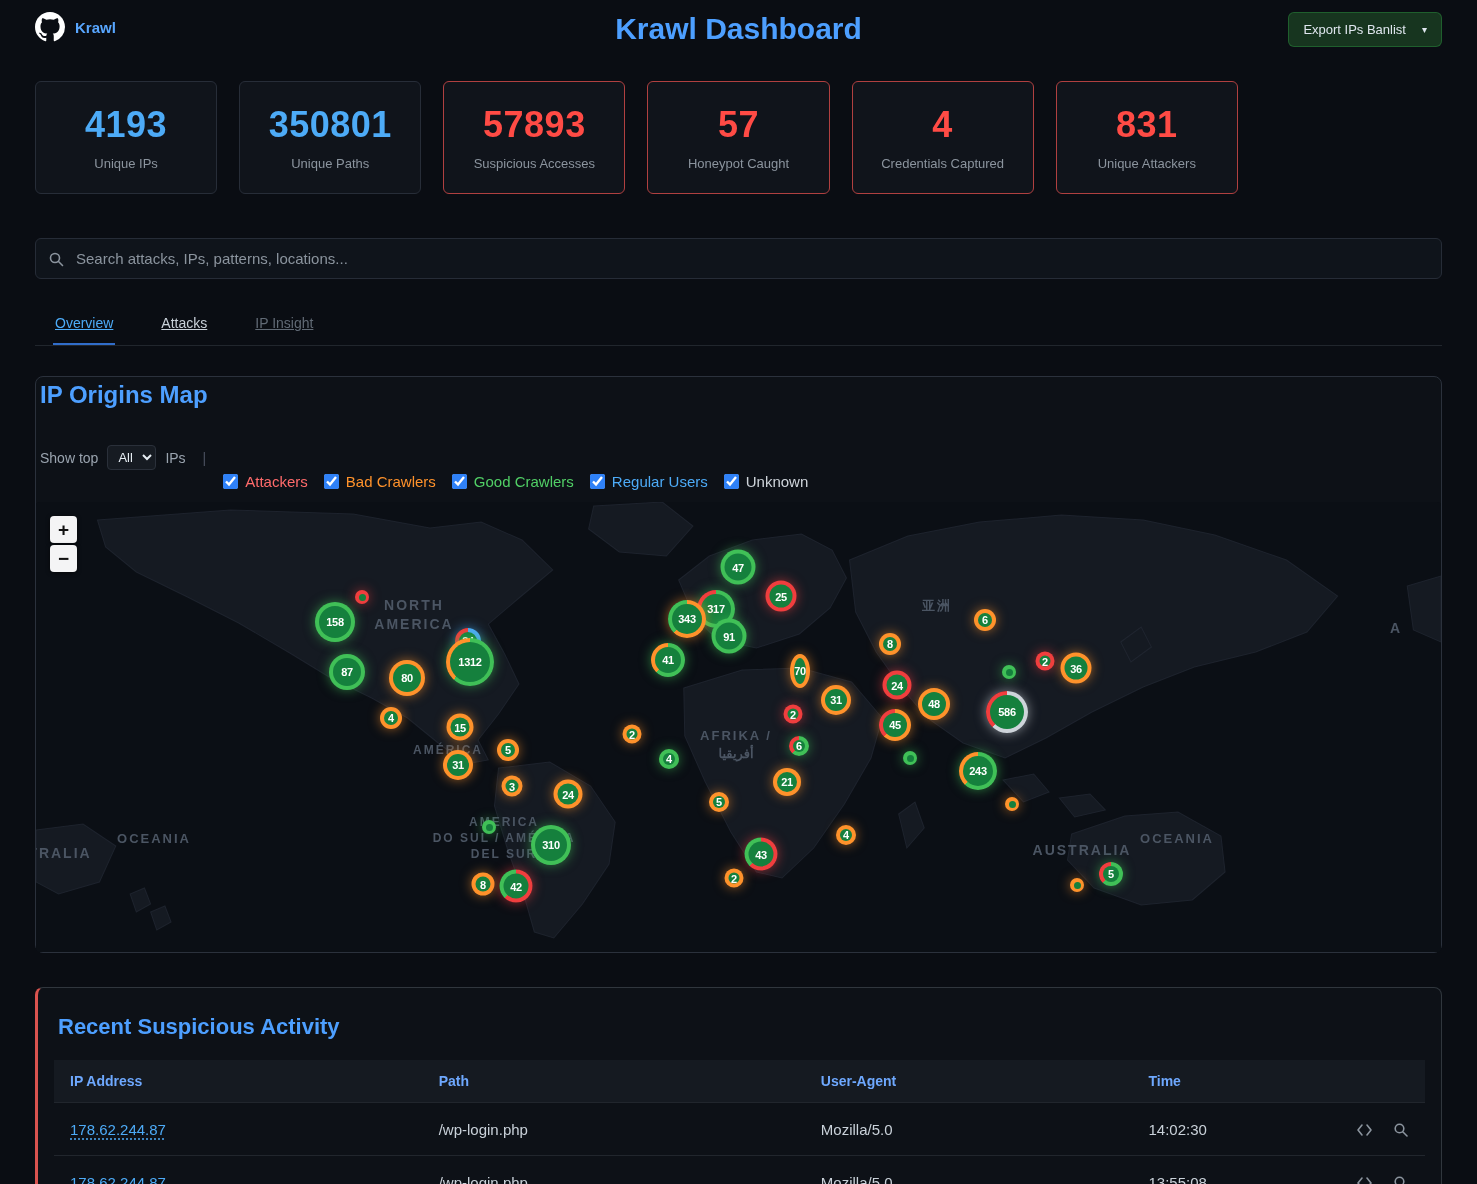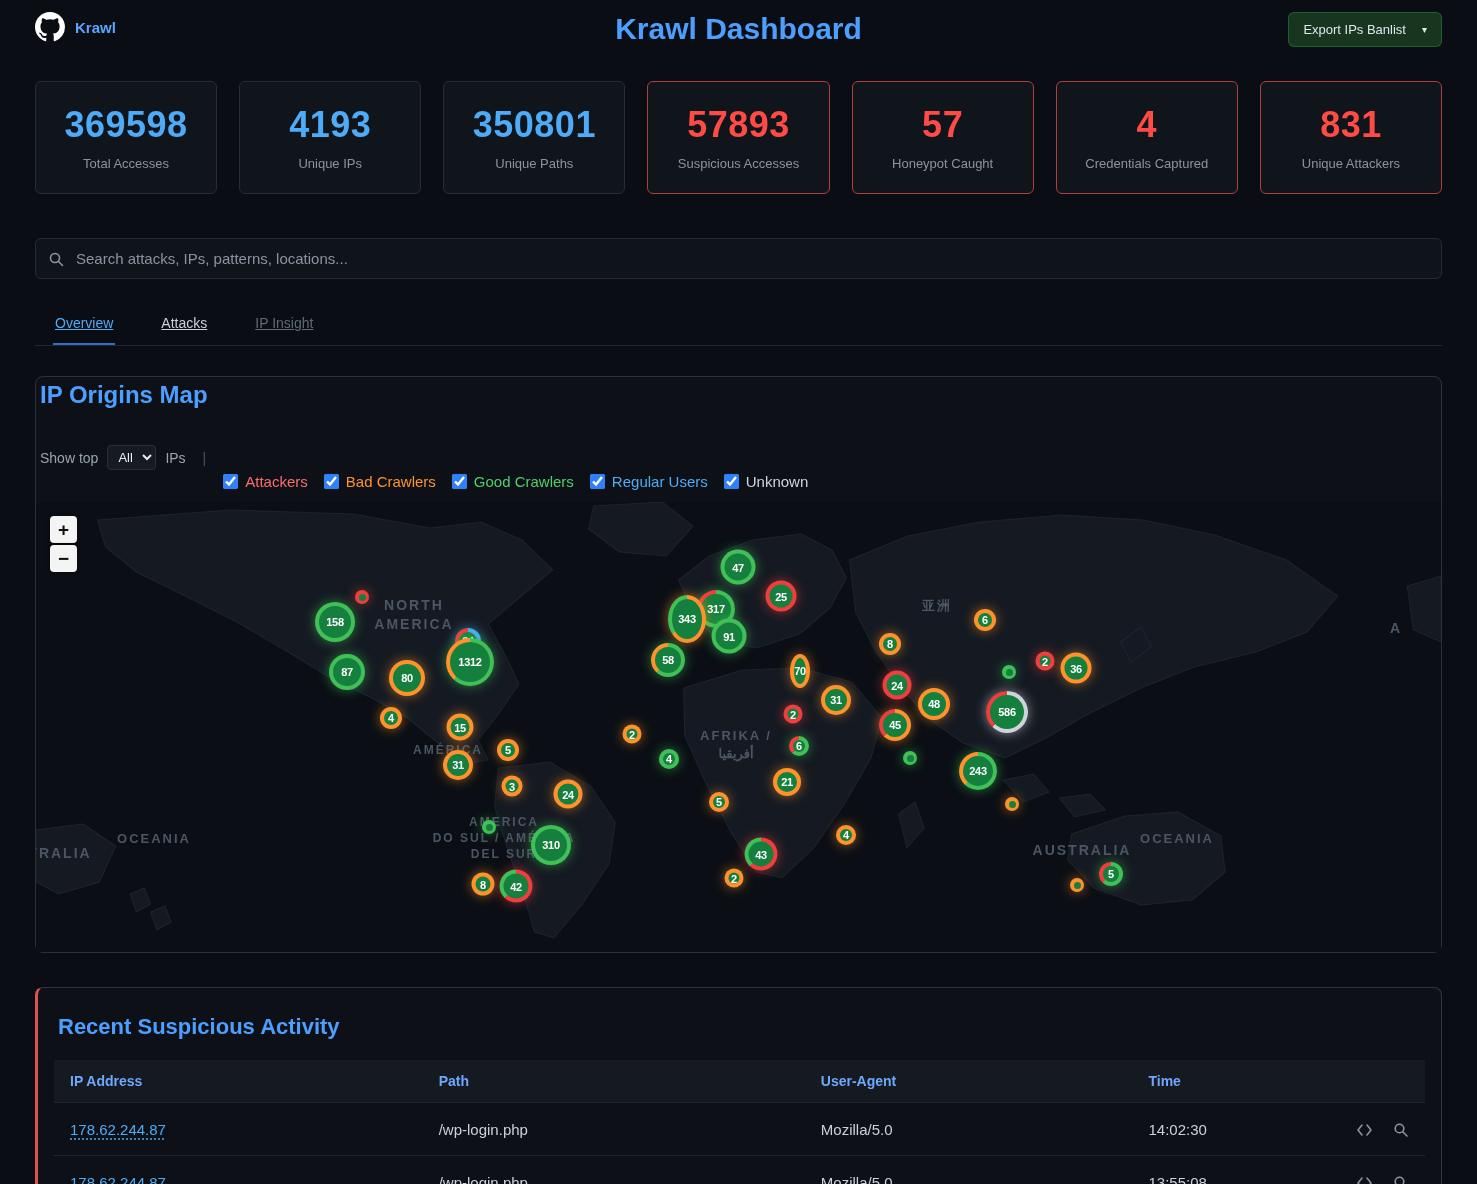--- a/index.html
+++ b/index.html
@@ -90,24 +90,20 @@
   <div class="page-title">Krawl Dashboard</div>
   <div class="header-right">
     <button class="export-btn">
       <span>Export IPs Banlist</span>
       <span style="font-size:10px;">▾</span>
     </button>
   </div>
 </div>
 
 <div class="stats-row">
-  <div class="card info">
-    <div class="card-value">369598</div>
-    <div class="card-label">Total Accesses</div>
-  </div>
   <div class="card info">
     <div class="card-value">4193</div>
     <div class="card-label">Unique IPs</div>
   </div>
   <div class="card info">
     <div class="card-value">350801</div>
     <div class="card-label">Unique Paths</div>
   </div>
   <div class="card danger">
     <div class="card-value">57893</div>
@@ -269,28 +265,28 @@
         </div>
         <div class="marker" style="left:702px;top:65px;width:35px;height:35px;background:#40c057;box-shadow:0 0 12px #40c05799">
           <span class="marker-n">47</span>
         </div>
         <div class="marker" style="left:745px;top:94px;width:31px;height:31px;background:#f03e3e;box-shadow:0 0 12px #f03e3e99">
           <span class="marker-n">25</span>
         </div>
         <div class="marker" style="left:680px;top:107px;width:38px;height:38px;background:conic-gradient(#40c057 0 62%, #f03e3e 62% 100%);box-shadow:0 0 12px #40c05799">
           <span class="marker-n">317</span>
         </div>
-        <div class="marker" style="left:651px;top:117px;width:38px;height:48px;background:conic-gradient(#ff922b 0 62%, #40c057 62% 100%);box-shadow:0 0 12px #ff922b99">
+        <div class="marker" style="left:651px;top:117px;width:38px;height:38px;background:conic-gradient(#ff922b 0 62%, #40c057 62% 100%);box-shadow:0 0 12px #ff922b99">
           <span class="marker-n">343</span>
         </div>
         <div class="marker" style="left:693px;top:134px;width:35px;height:35px;background:#40c057;box-shadow:0 0 12px #40c05799">
           <span class="marker-n">91</span>
         </div>
         <div class="marker" style="left:632px;top:158px;width:34px;height:34px;background:conic-gradient(#40c057 0 62%, #ff922b 62% 100%);box-shadow:0 0 12px #40c05799">
-          <span class="marker-n">58</span>
+          <span class="marker-n">41</span>
         </div>
         <div class="marker" style="left:764px;top:169px;width:20px;height:34px;background:#ff922b;box-shadow:0 0 12px #ff922b99">
           <span class="marker-n">70</span>
         </div>
         <div class="marker" style="left:757px;top:212px;width:19px;height:19px;background:#f03e3e;box-shadow:0 0 12px #f03e3e99">
           <span class="marker-n">2</span>
         </div>
         <div class="marker" style="left:800px;top:198px;width:30px;height:30px;background:#ff922b;box-shadow:0 0 12px #ff922b99">
           <span class="marker-n">31</span>
         </div>

